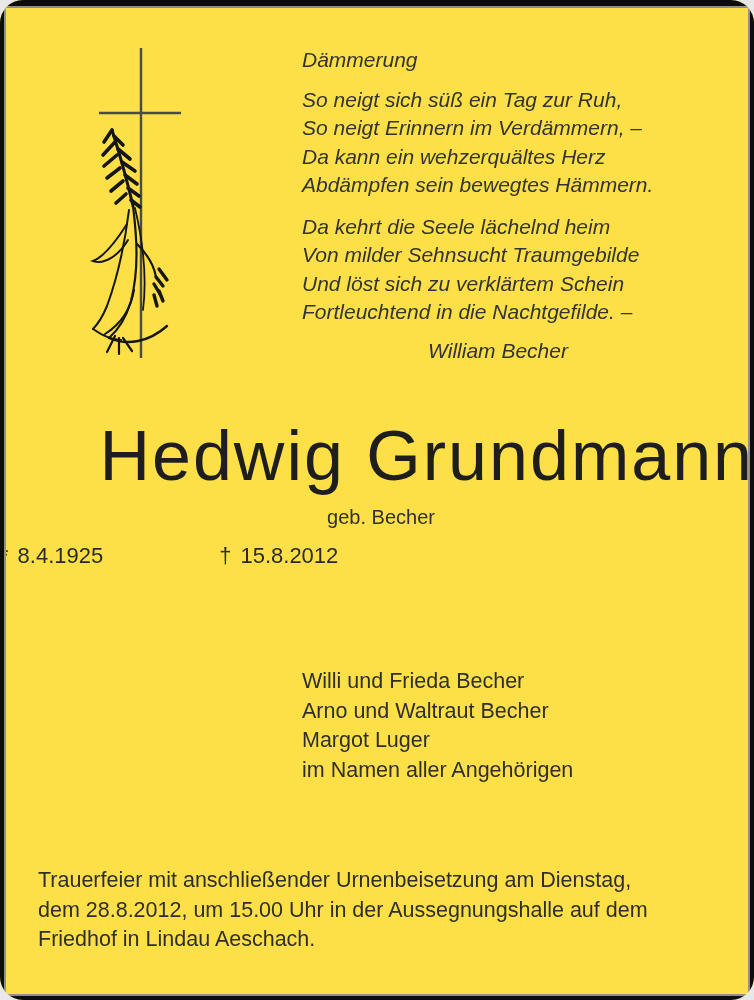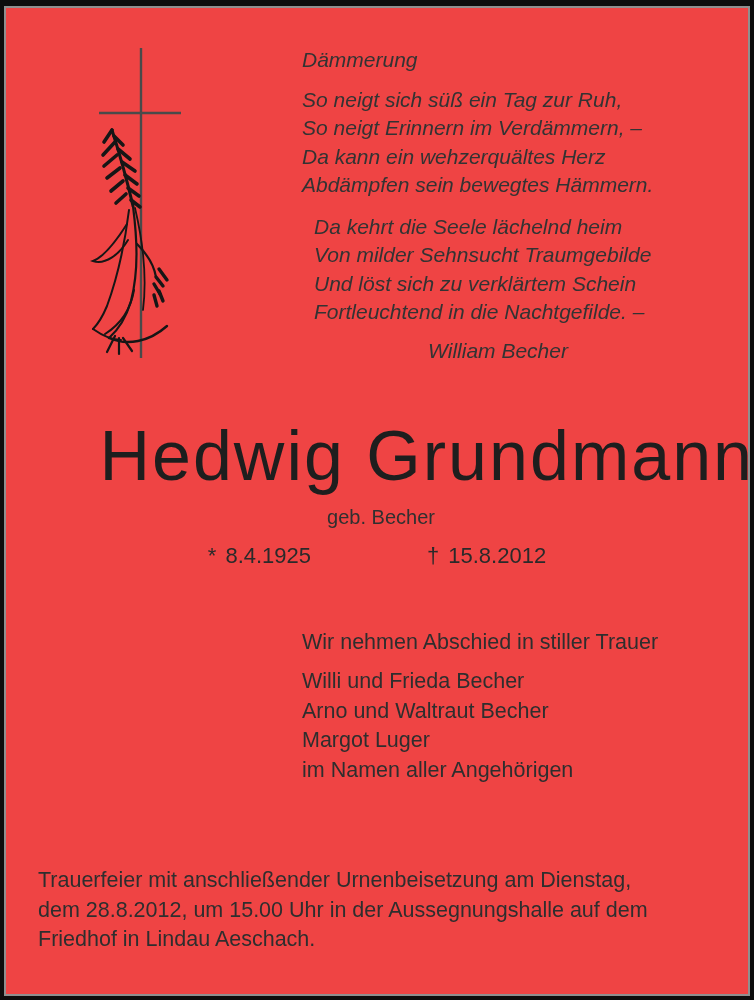--- a/index.html
+++ b/index.html
@@ -1,23 +1,24 @@
 <!DOCTYPE html>
 <html><head>
 <meta charset="utf-8">
 <style>
   html,body { margin:0; padding:0; background:#e8e8e8; }
   .page {
     position: relative;
     width: 754px;
     height: 1000px;
-    background: #ef4444;
+    background: #fde047;
     font-family: "Liberation Sans", "DejaVu Sans", sans-serif;
     color: #2c2c2c;
     overflow: hidden;
+    border-radius: 23px;
   }
   .frame-outer {
     position: absolute; inset: 0;
     border-style: solid;
     border-color: #0d0d0d;
     border-width: 6px 4px 4px 4px;
     pointer-events: none;
     z-index: 5;
   }
   .frame-inner {
@@ -34,21 +35,21 @@
   .poem {
     position: absolute;
     left: 302px; top: 46px;
     width: 400px;
     font-style: italic;
     font-size: 21px;
     line-height: 28.5px;
     color: #333;
   }
   .poem-title { margin-bottom: 11px; }
-  .stanza2 { margin-top: 13px; margin-left: 12px; }
+  .stanza2 { margin-top: 13px; }
   .poem-author {
     margin-top: 10px;
     text-align: center;
     padding-right: 8px;
   }
   .deceased-name {
     position: absolute;
     left: 0; top: 421px;
     width: 754px;
     text-align: right;
@@ -65,21 +66,21 @@
     width: 754px;
     text-align: center;
     font-size: 20px;
     color: #303030;
   }
   .life-dates {
     position: absolute;
     left: 0; top: 543px;
     width: 754px;
     display: flex;
-    justify-content: center;
+    justify-content: flex-start;
     gap: 116px;
     font-size: 22px;
     color: #2a2a2a;
   }
   .life-dates .sym { display:inline-block; margin-right: 9px; }
   .mourning-intro {
     position: absolute;
     left: 302px; top: 630px;
     font-size: 21.5px;
     color: #2e2e2e;
@@ -165,21 +166,20 @@
 
   <div class="deceased-name">Hedwig Grundmann</div>
 
   <div class="maiden-name">geb. Becher</div>
 
   <div class="life-dates">
     <span class="date"><span class="sym">*</span><span>8.4.1925</span></span>
     <span class="date"><span class="sym">†</span><span>15.8.2012</span></span>
   </div>
 
-  <div class="mourning-intro">Wir nehmen Abschied in stiller Trauer</div>
 
   <div class="mourners">
     <div>Willi und Frieda Becher</div>
     <div>Arno und Waltraut Becher</div>
     <div>Margot Luger</div>
     <div>im Namen aller Angehörigen</div>
   </div>
 
   <div class="funeral">
     <div>Trauerfeier mit anschließender Urnenbeisetzung am Dienstag,</div>

